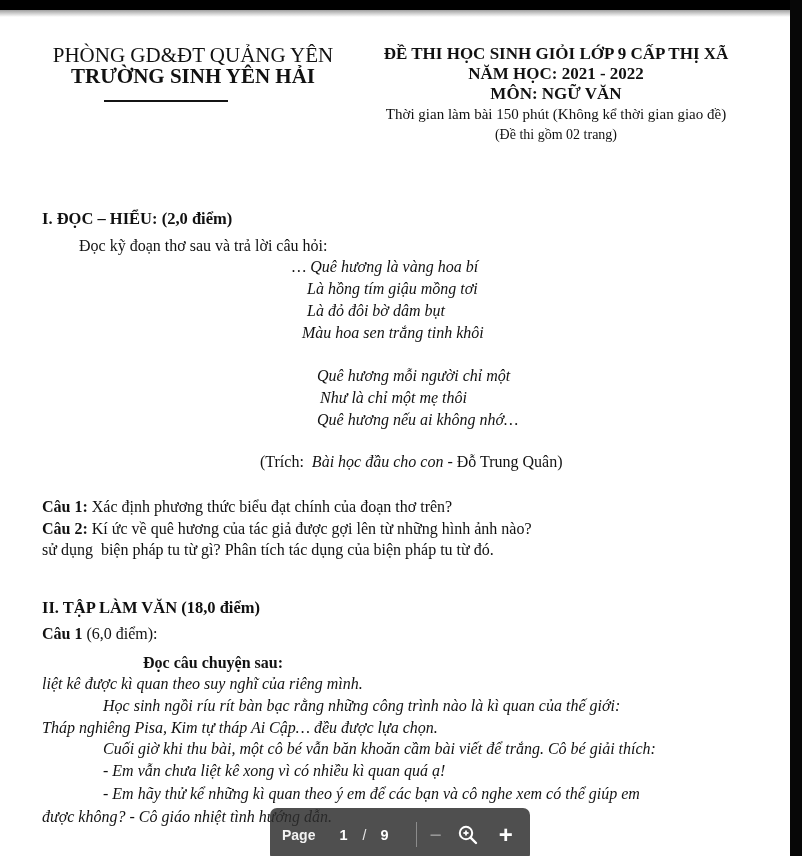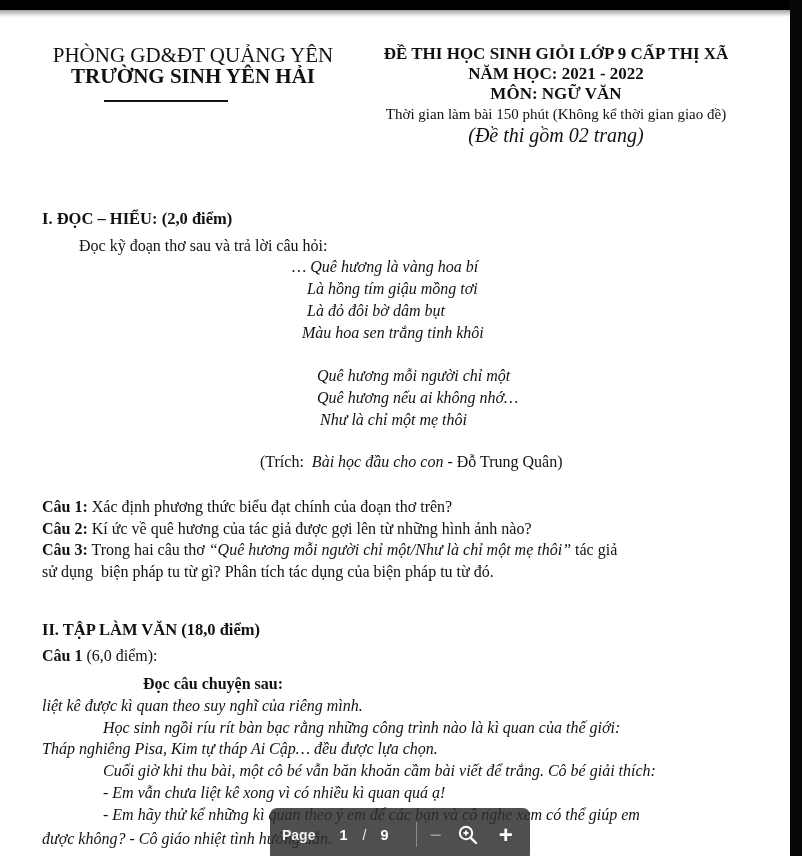--- a/index.html
+++ b/index.html
@@ -16,21 +16,21 @@
   
   .org-block { position:absolute; left:40px; top:45px; width:306px; text-align:center;
                font-size:21px; line-height:21px; }
   .org-l2 { font-weight:bold; }
   .org-rule { width:124px; height:2px; background:#141414; margin:13px 0 0 64px; }
 
   .title-block { position:absolute; left:336px; top:44px; width:440px; text-align:center;
                  line-height:20px; }
   .t-bold { font-weight:bold; font-size:17px; }
   .t-time { font-size:15px; }
-  .t-note { font-size:20px; font-style:italic; margin-top:1px; }
+  .t-note { font-size:14px; margin-top:1px; }
 
   
   .doc { position:absolute; left:42px; top:208px; width:726px;
          font-size:16px; line-height:21.7px; }
   .line { white-space:pre-wrap; }
   .b { font-weight:bold;font-family:Liberation Serif, serif; }
   .i { font-style:italic; }
   .h1 { font-weight:bold; font-size:16.5px; }
 
   .mt5  { margin-top:5px; }  .mt22 { margin-top:22px; } .mt21 { margin-top:21px; }
@@ -83,28 +83,27 @@
   <div class="doc">
     <div class="line h1">I. ĐỌC – HIỂU: (2,0 điểm)</div>
     <div class="line mt5 pl37">Đọc kỹ đoạn thơ sau và trả lời câu hỏi:</div>
 
     <div class="line i pl250">… Quê hương là vàng hoa bí</div>
     <div class="line i pl265">Là hồng tím giậu mồng tơi</div>
     <div class="line i pl265">Là đỏ đôi bờ dâm bụt</div>
     <div class="line i pl260">Màu hoa sen trắng tinh khôi</div>
 
     <div class="line i mt22 pl275">Quê hương mỗi người chỉ một</div>
+    <div class="line i pl278">Như là chỉ một mẹ thôi</div>
     <div class="line i pl275">Quê hương nếu ai không nhớ…</div>
-    <div class="line i pl278">Như là chỉ một mẹ thôi</div>
 
     <div class="line mt21 pl218"><span>(Trích:  </span><span class="i">Bài học đầu cho con</span><span> - Đỗ Trung Quân)</span></div>
 
     <div class="line mt23"><span class="b">Câu 1:</span><span> Xác định phương thức biểu đạt chính của đoạn thơ trên?</span></div>
     <div class="line"><span class="b">Câu 2:</span><span> Kí ức về quê hương của tác giả được gợi lên từ những hình ảnh nào?</span></div>
-    <div class="line"><span class="b">Câu 3:</span><span> Trong hai câu thơ </span><span class="i">“Quê hương mỗi người chỉ một/Như là chỉ một mẹ thôi”</span><span> tác giả</span></div>
     <div class="line">sử dụng  biện pháp tu từ gì? Phân tích tác dụng của biện pháp tu từ đó.</div>
 
     <div class="line h1 mt24">II. TẬP LÀM VĂN (18,0 điểm)</div>
     <div class="line mt4"><span class="b">Câu 1</span><span> (6,0 điểm):</span></div>
     <div class="line b mt7 pl101">Đọc câu chuyện sau:</div>
 
     <div class="line i">liệt kê được kì quan theo suy nghĩ của riêng mình.</div>
     <div class="line i pl61">Học sinh ngồi ríu rít bàn bạc rằng những công trình nào là kì quan của thế giới:</div>
     <div class="line i">Tháp nghiêng Pisa, Kim tự tháp Ai Cập… đều được lựa chọn.</div>
     <div class="line i pl61">Cuối giờ khi thu bài, một cô bé vẫn băn khoăn cầm bài viết để trắng. Cô bé giải thích:</div>

